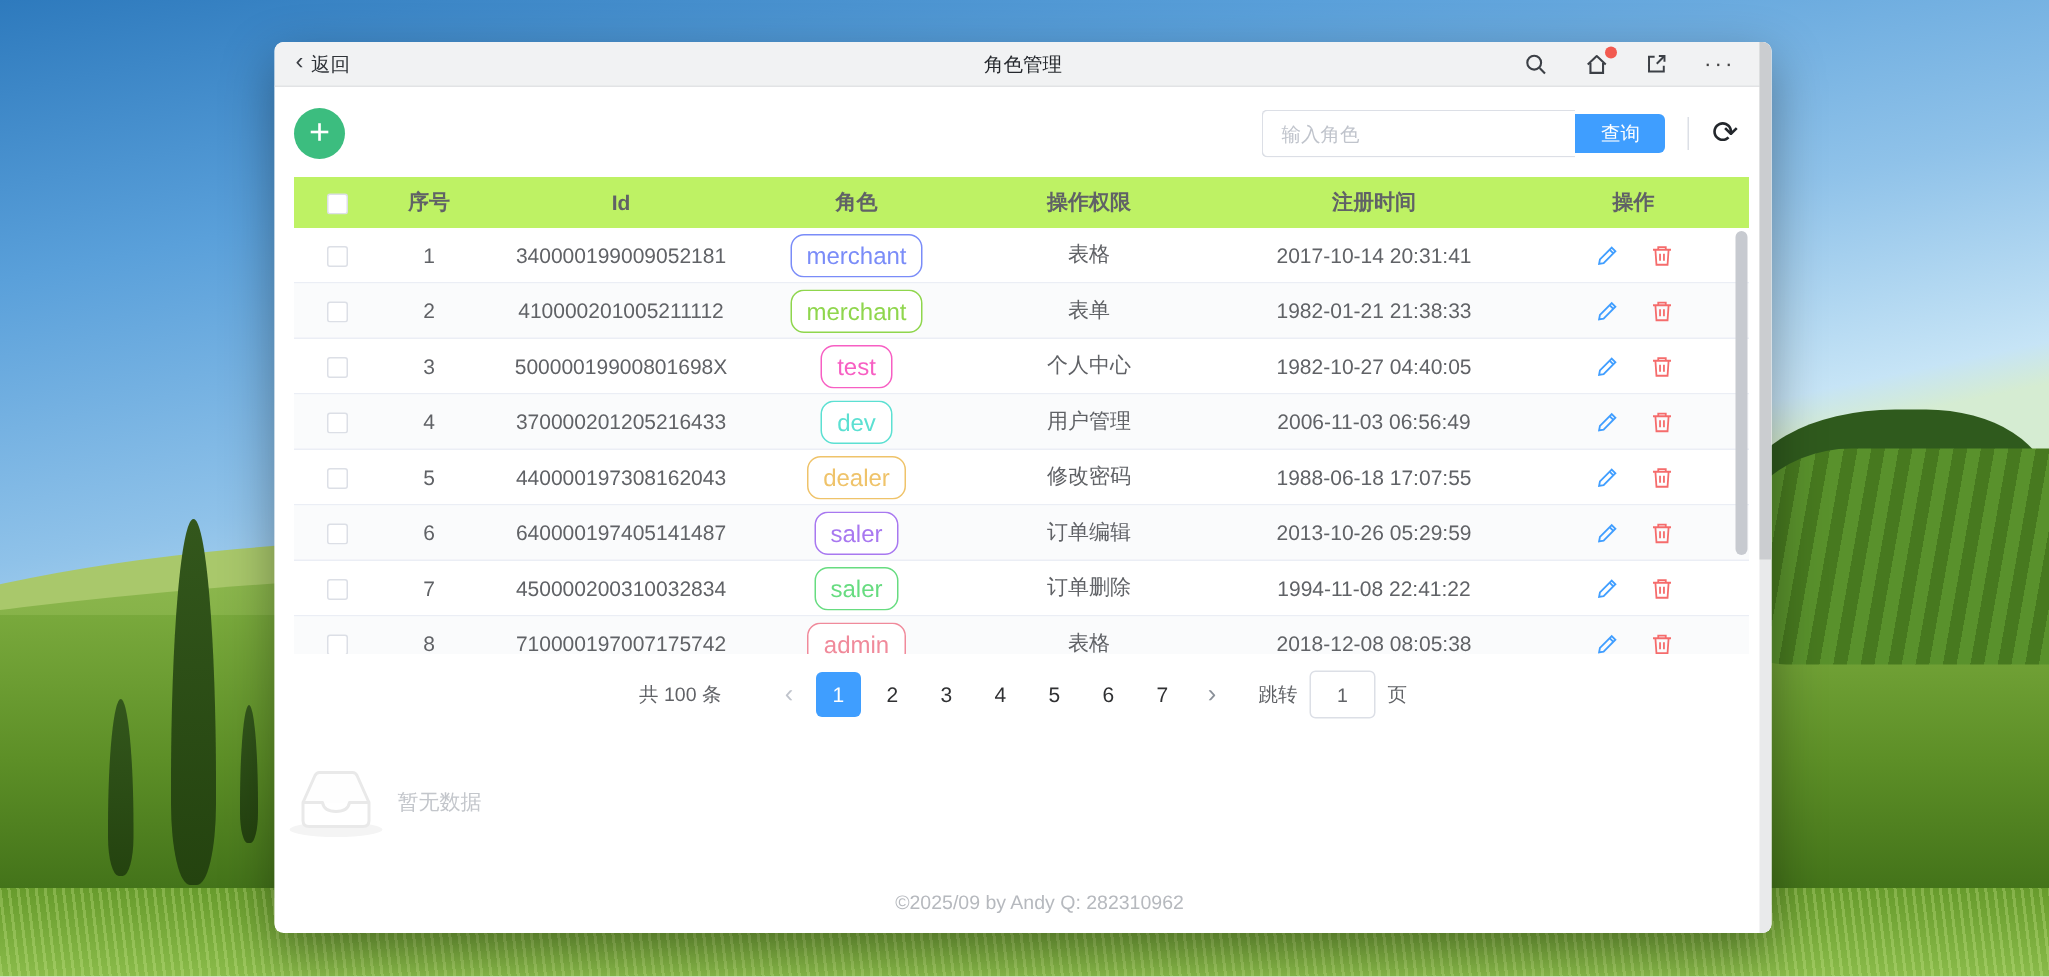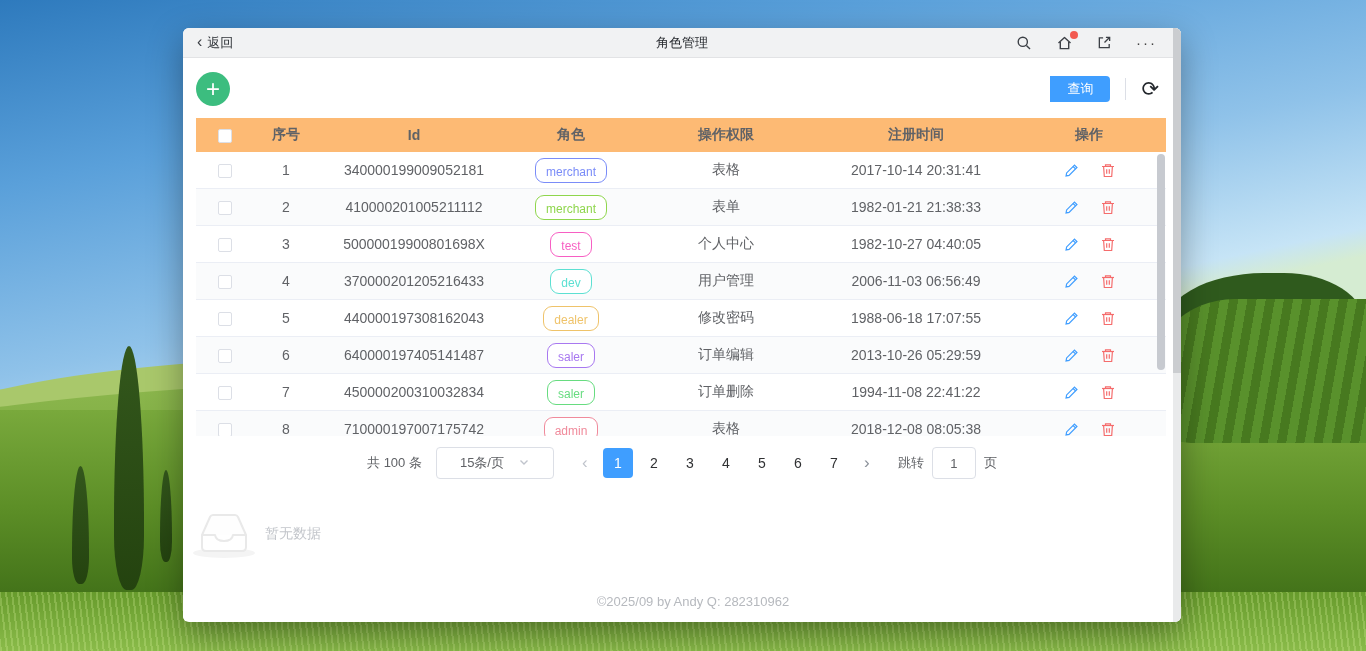--- a/index.html
+++ b/index.html
@@ -49,27 +49,27 @@
     padding:0 12px; font-size:13px; color:#606266; outline:none; }
   .search-input::placeholder { color:#c0c4cc; }
   .btn-query { height:26px; padding:0 17px; background:#3f9eff; color:#fff; border:none; border-radius:0 4px 4px 0;
     font-size:13px; cursor:pointer; }
   .v-divider { width:1px; height:22px; background:#dcdfe6; margin:0 15px; }
   .refresh { font-size:21px; color:#23272c; cursor:pointer; line-height:1; transform:translateY(-1px); }
 
   
   .table-wrap { position:relative; margin:0 15px 0 13px; }
   .tgrid { display:grid; grid-template-columns:58px 64px 192px 122px 188px 192px 1fr; align-items:center; }
-  .thead { height:34px; background:#fdba74; font-weight:700; color:#8f939a; font-size:14px; }
+  .thead { height:34px; background:#bef264; font-weight:700; color:#8f939a; font-size:14px; }
   .cell { text-align:center; font-size:14px; color:#606266; overflow:hidden; white-space:nowrap; }
   .tbody-clip { height:284px; overflow:hidden; }
   .trow { height:37px; border-bottom:1px solid #ebeef5; background:#fff; }
   .trow:nth-child(even) { background:#fafbfc; }
   .checkbox { display:inline-block; width:14px; height:14px; border:1px solid #dcdfe6; border-radius:2px; background:#fff; vertical-align:middle; cursor:pointer; }
-  .badge { display:inline-block; padding:6px 10px 3px; border:1px solid; border-radius:9px; font-size:12px; background:#fff; }
+  .badge { display:inline-block; padding:6px 10px 3px; border:1px solid; border-radius:9px; font-size:16px; background:#fff; }
   .c-op { display:flex; justify-content:center; gap:22px; }
   .op-icon { cursor:pointer; display:inline-flex; }
   .tbody-scrollbar { position:absolute; top:36px; right:1px; width:8px; height:216px; background:#c7cad0; border-radius:4px; }
 
   
   .pagination { display:flex; align-items:center; justify-content:center; margin-top:9px; height:36px; font-size:13px; color:#606266; }
   .pg-total { margin-right:14px; }
   .pg-size { width:118px; height:32px; border:1px solid #dcdfe6; border-radius:4px; display:flex; align-items:center;
     justify-content:center; gap:14px; color:#606266; cursor:pointer; }
   .pg-arrow { width:30px; height:30px; display:flex; align-items:center; justify-content:center; cursor:pointer; }
@@ -139,20 +139,21 @@
         </span>
         <span class="tb-icon more-dots">···</span>
       </div>
     </div>
 
     <div class="content">
 
       <div class="toolbar">
         <button class="btn-add">+</button>
         <div class="search-group">
+          <input class="search-input" type="text" placeholder="输入角色" style="">
           <button class="btn-query">查询</button>
           <span class="v-divider"></span>
           <span class="refresh">⟳</span>
         </div>
       </div>
 
       <div class="table-wrap">
         <div class="tgrid thead">
           <div class="cell"><span class="checkbox"></span></div>
           <div class="cell">序号</div>
@@ -364,26 +365,20 @@
                 </span>
             </div>
           </div>
 
         </div>
         <div class="tbody-scrollbar"></div>
       </div>
 
       <div class="pagination">
         <span class="pg-total">共 100 条</span>
-        <div class="pg-size">
-          <span>15条/页</span>
-          <span><svg width="12" height="12" viewBox="0 0 12 12" fill="none" stroke="#c0c4cc" stroke-width="1.4">
-                <path d="M2.5 4.5L6 8l3.5-3.5"></path>
-              </svg></span>
-        </div>
         <span class="pg-arrow pg-prev">‹</span>
         <span class="pg-page active">1</span>
         <span class="pg-page">2</span>
         <span class="pg-page">3</span>
         <span class="pg-page">4</span>
         <span class="pg-page">5</span>
         <span class="pg-page">6</span>
         <span class="pg-page">7</span>
         <span class="pg-arrow pg-next">›</span>
         <div class="pg-jump">

